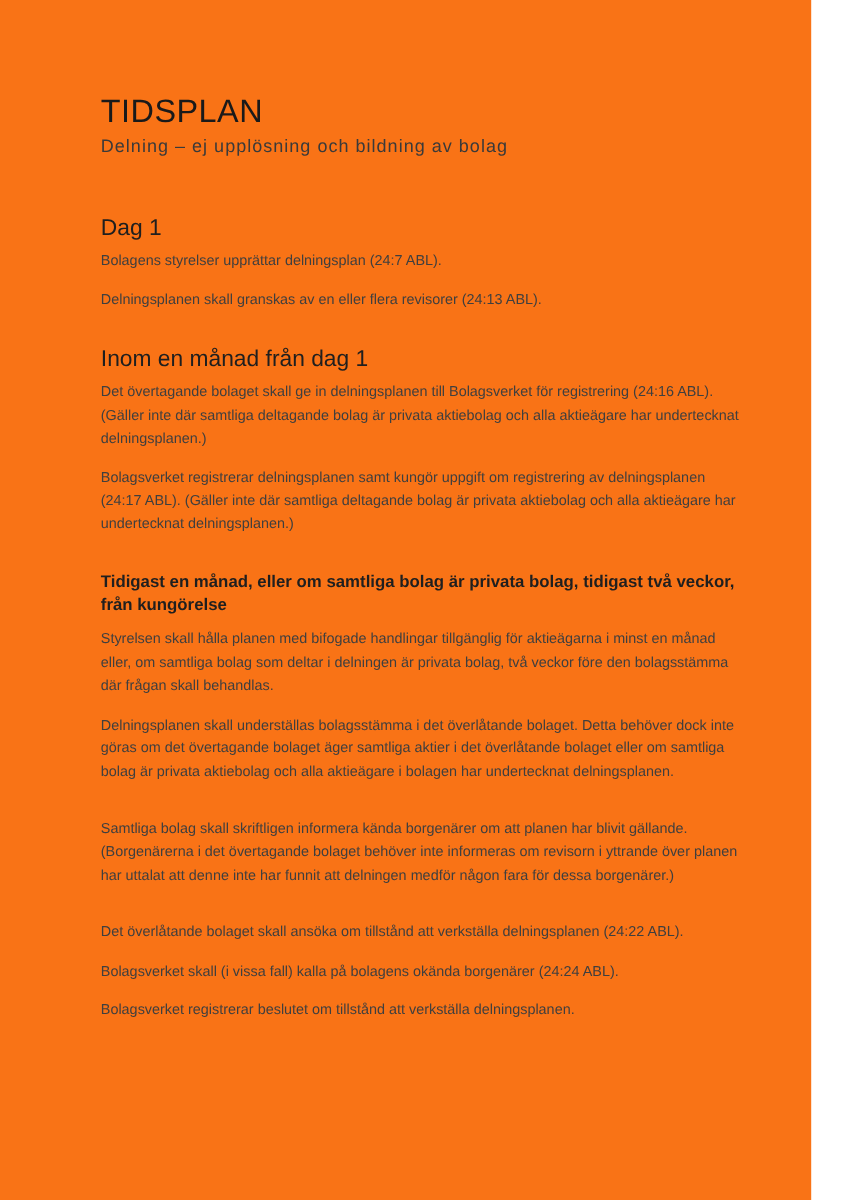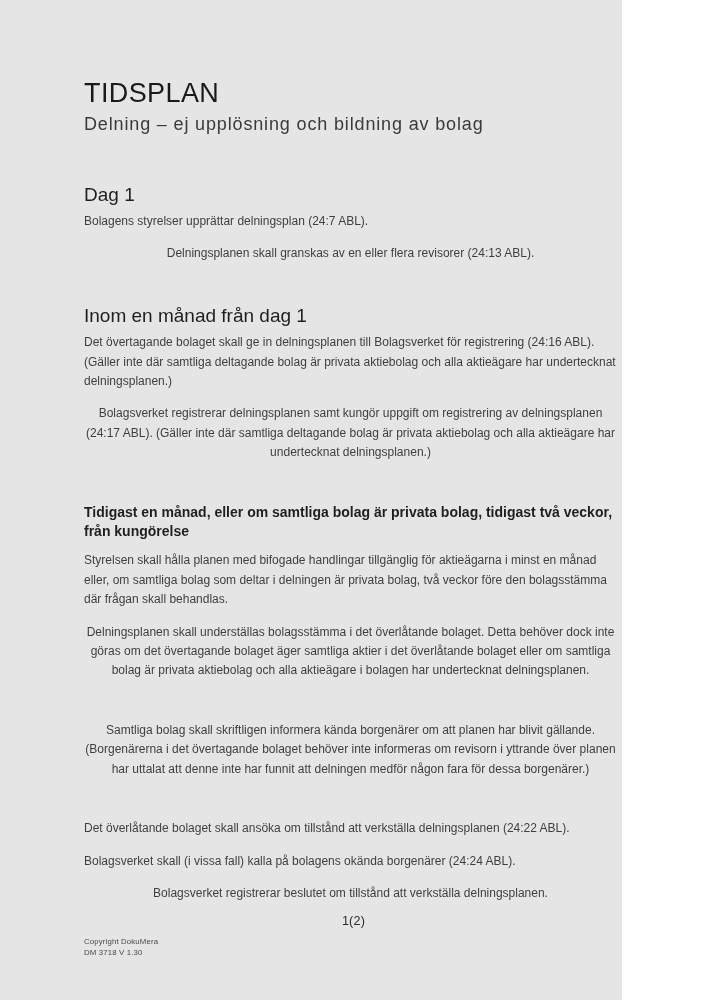--- a/index.html
+++ b/index.html
@@ -10,56 +10,56 @@
   body {
     width: 707px;
     height: 1000px;
     position: relative;
     font-family: "Liberation Sans", sans-serif;
     -webkit-font-smoothing: antialiased;
   }
   .page {
     position: absolute;
     left: 0; top: 0;
-    width: 622px;
+    width: 676px;
     height: 1000px;
-    background: #e5e5e5;
+    background: #f97316;
     overflow: hidden;
   }
   .content {
     position: absolute;
     left: 84px;
     top: 78px;
     width: 540px;
   }
 
   
   .doc-title {
     font-size: 27px;
     font-weight: 400;
     color: #1a1a1a;
     letter-spacing: 0.4px;
     line-height: 1.12;
     margin: 0 0 5px 0;
   }
   .doc-subtitle {
-    font-size: 18px;
+    font-size: 15px;
     font-weight: 400;
     color: #3a3a3a;
     letter-spacing: 0.85px;
     line-height: 1.3;
     margin: 0;
   }
 
   
   .section {
     margin: 0;
   }
   .section.first-section { margin-top: 46px; }
-  .section + .section { margin-top: 40px; }
+  .section + .section { margin-top: 28px; }
 
   .sec-heading {
     font-size: 19px;
     font-weight: 400;
     color: #1f1f1f;
     line-height: 1.28;
     margin: 0 0 5px 0;
   }
   .sec-heading.big {
     font-size: 14px;
@@ -70,21 +70,21 @@
   .sec-heading.spaced-below { margin-bottom: 11px; }
 
   .para {
     font-size: 12px;
     font-weight: 400;
     color: #3f3f3f;
     line-height: 1.62;
     margin: 0 0 13px 0;
     width: 533px;
   }
-  .para:last-child { margin-bottom: 0; text-align: center; }
+  .para:last-child { margin-bottom: 0; }
 
   
   .footer {
     position: absolute;
     left: 0;
     top: 914px;
     width: 707px;
     height: 70px;
   }
   .page-number {
@@ -141,21 +141,14 @@
     </div>
 
     <div class="section">
       <p class="para">Det överlåtande bolaget skall ansöka om tillstånd att verkställa delningsplanen (24:22 ABL).</p>
       <p class="para">Bolagsverket skall (i vissa fall) kalla på bolagens okända borgenärer (24:24 ABL).</p>
       <p class="para">Bolagsverket registrerar beslutet om tillstånd att verkställa delningsplanen.</p>
     </div>
 
   </div>
 
-  <div class="footer">
-    <div class="page-number">1(2)</div>
-    <div class="copyright">
-      <div>Copyright DokuMera</div>
-      <div>DM 3718 V 1.30</div>
-    </div>
-  </div>
 
 </div>
 
 </body></html>

